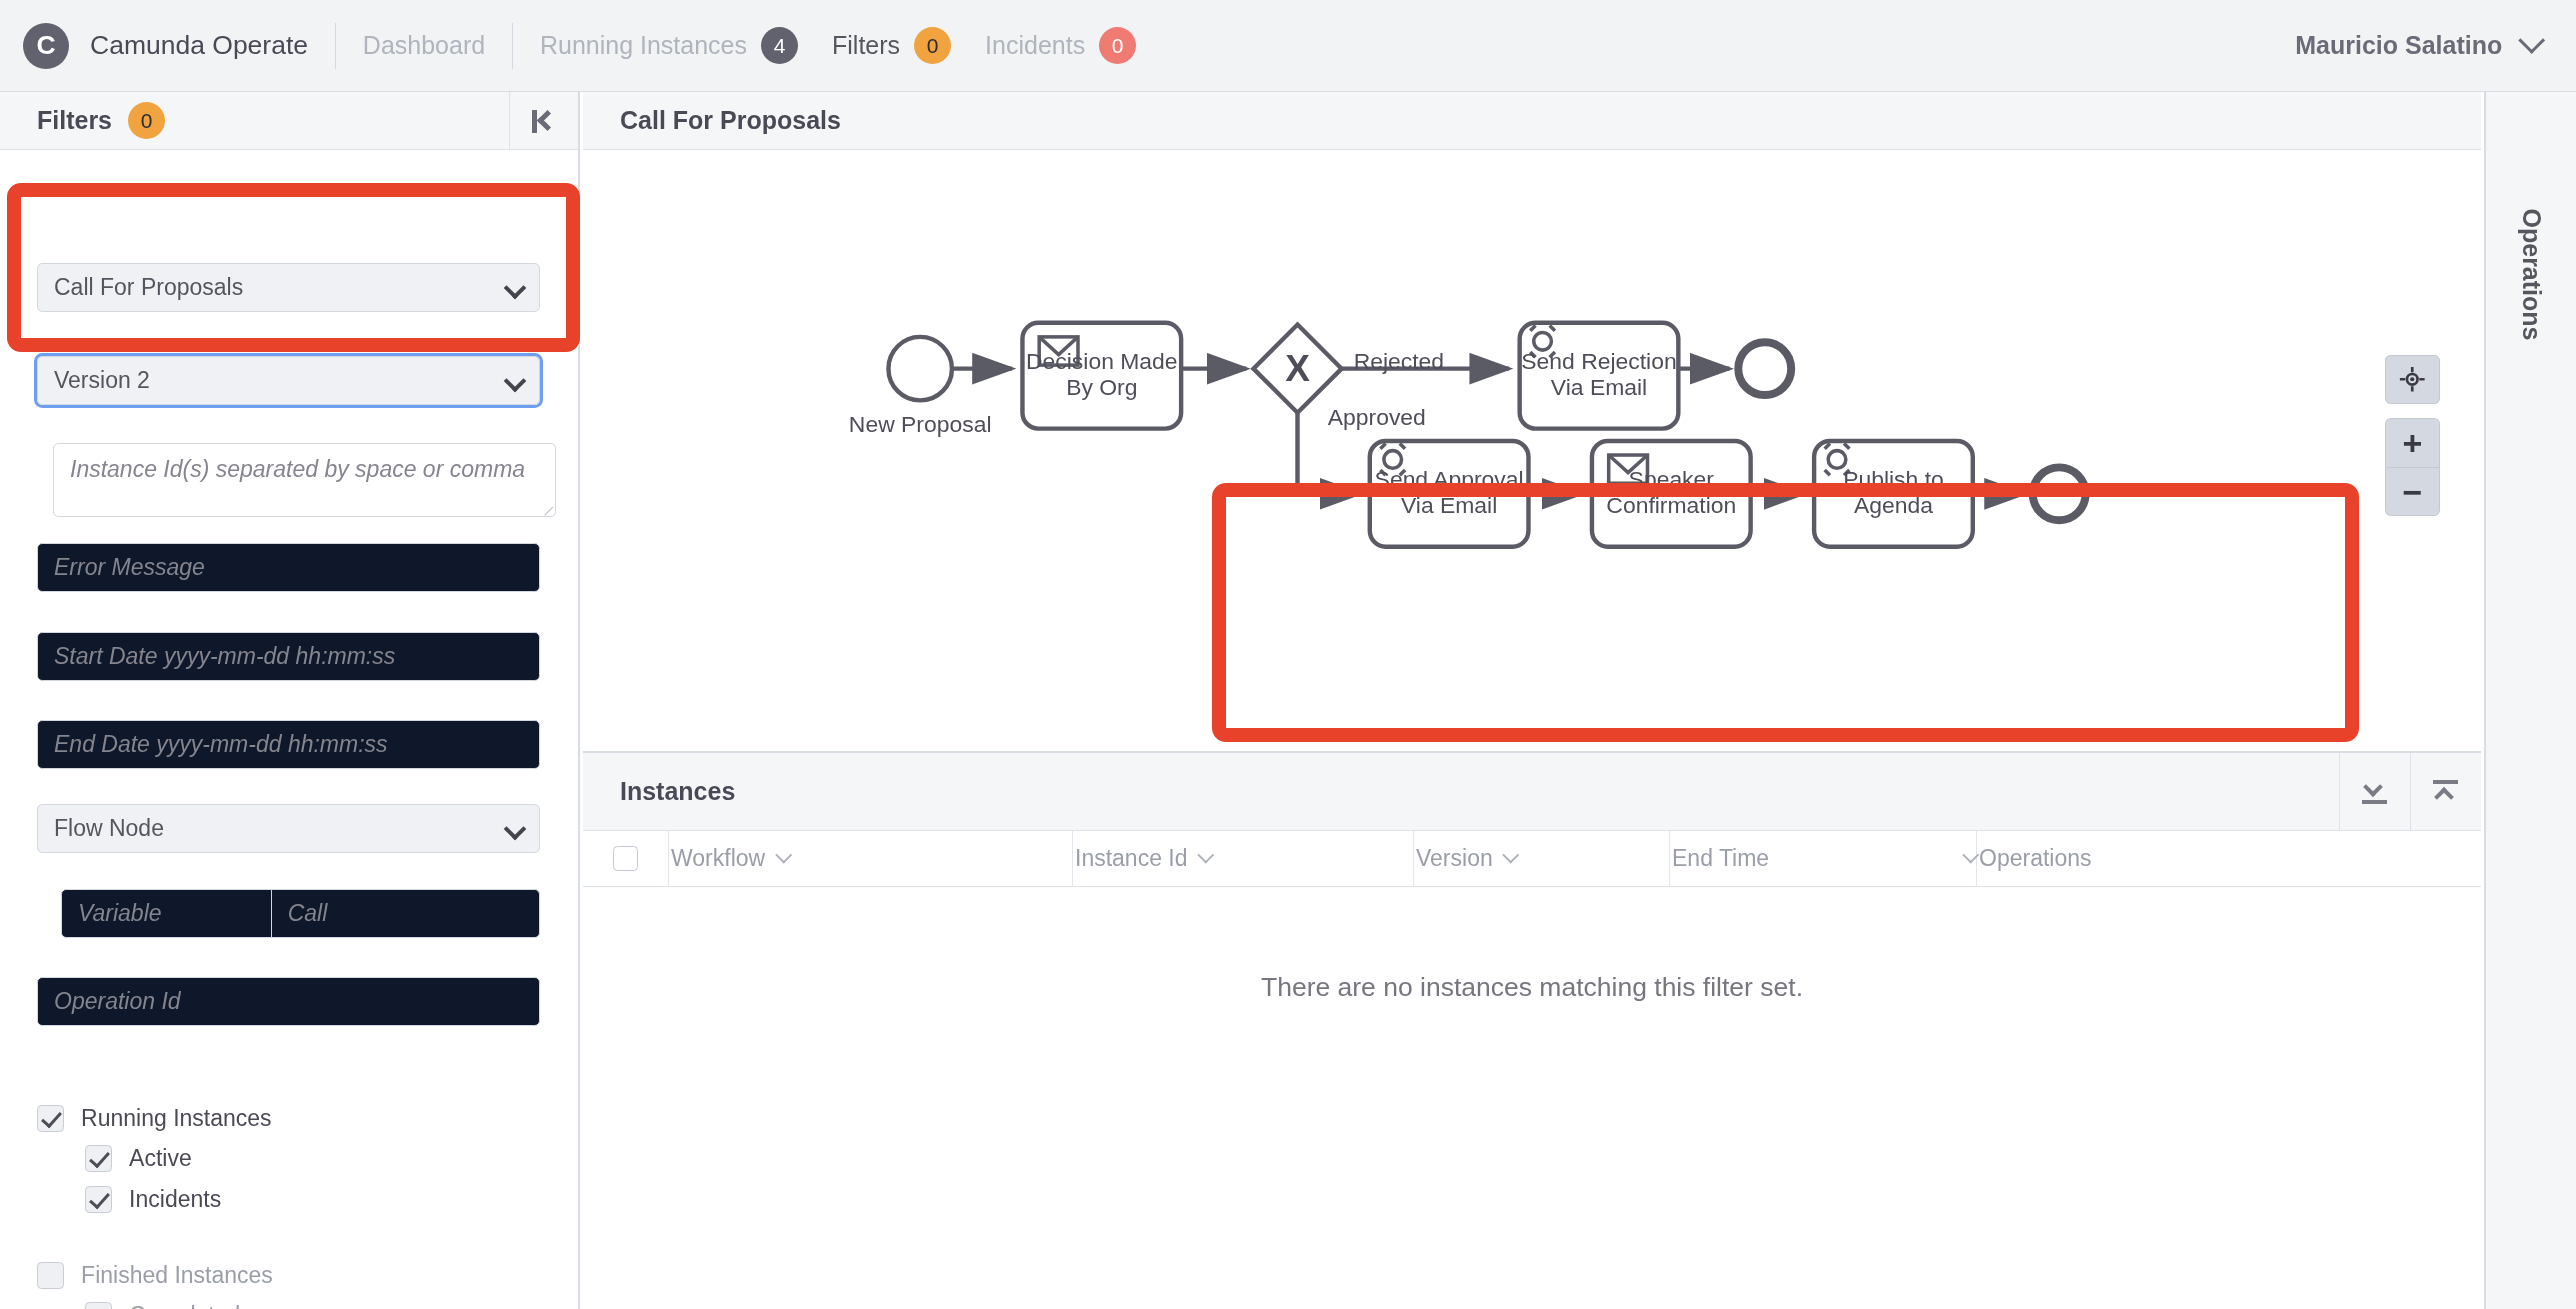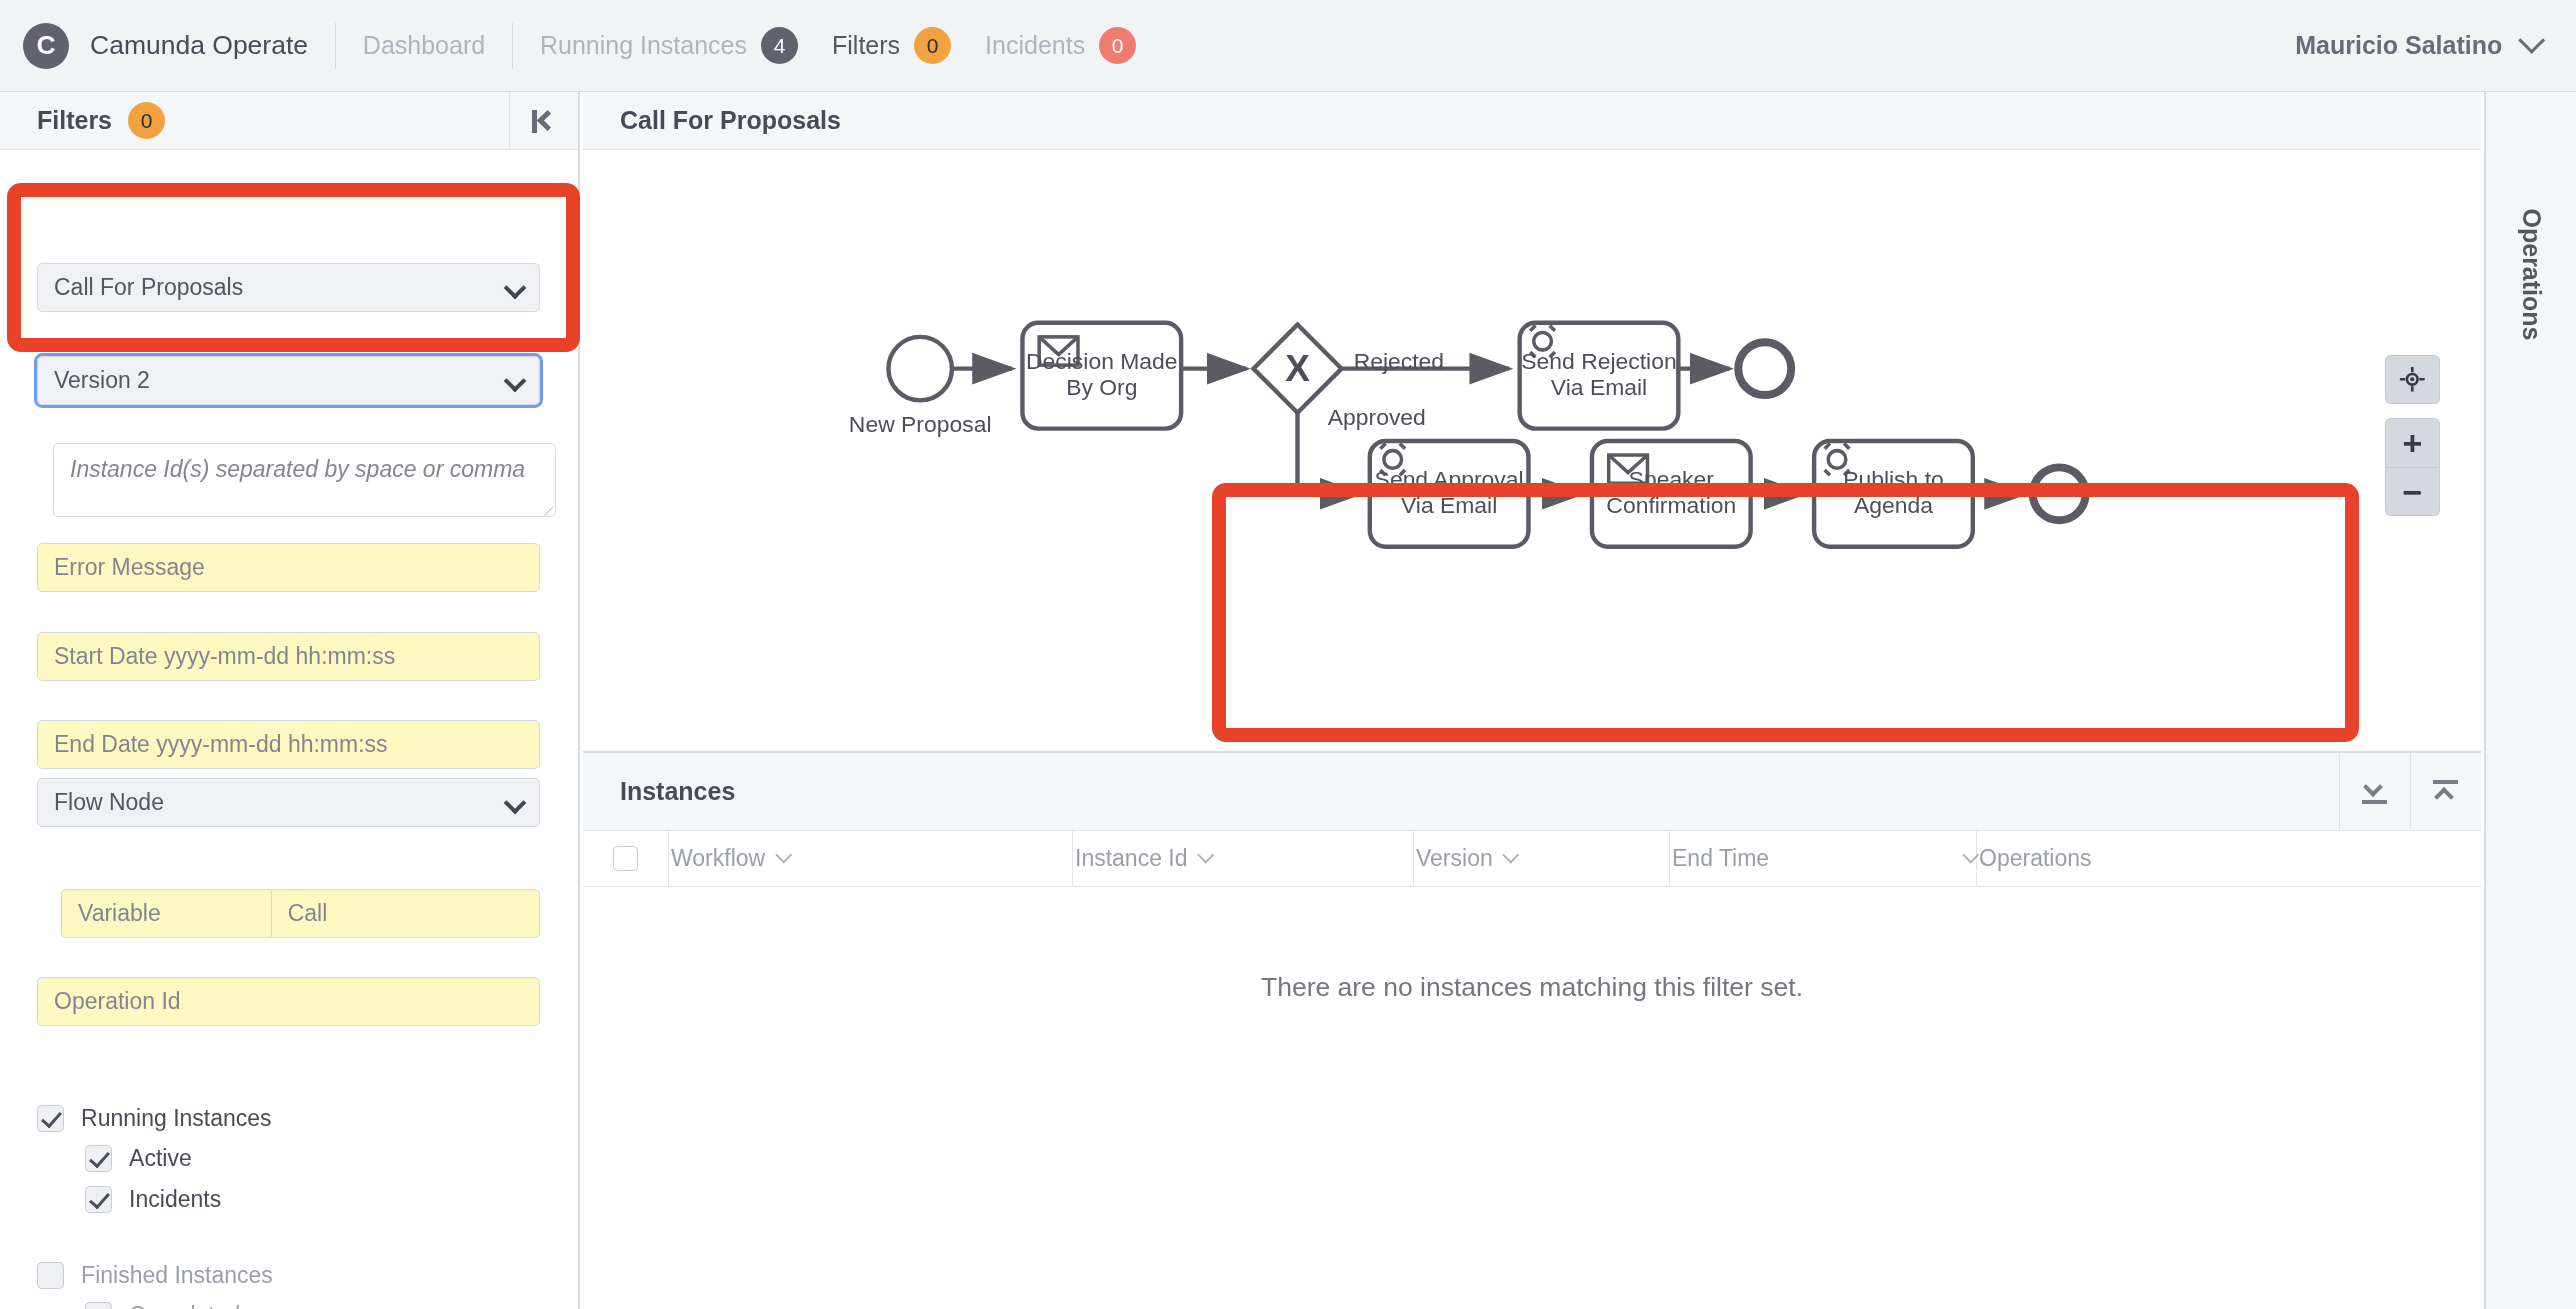--- a/index.html
+++ b/index.html
@@ -105,22 +105,22 @@
   .select-box, .text-box {
     width: 503px; height: 49px;
     border: 1.8px solid #d3d7de; border-radius: 5.3px;
     background: #eff1f4;
     display: flex; align-items: center;
     padding: 0 16px;
     font-size: 23px; color: #55555f;
     position: relative;
   }
   .text-box {
-    background: #fef9c3;
-    color: #85858f; text-align: right;
+    background: #0f172a;
+    font-style: italic; color: #85858f; text-align: right;
   }
   .select-box .sel-chev {
     position: absolute; right: 16px; top: 16px;
     width: 16px; height: 16px;
     border-right: 4.4px solid #44444e; border-bottom: 4.4px solid #44444e;
     transform: rotate(45deg);
   }
   .textarea-box {
     width: 503px; height: 74px;
     border: 1.8px solid #d3d7de; border-radius: 5.3px;
@@ -349,21 +349,21 @@
         <span>Start Date yyyy-mm-dd hh:mm:ss</span>
       </div>
     </div>
 
     <div class="field" style="top:570px;">
       <div class="text-box">
         <span>End Date yyyy-mm-dd hh:mm:ss</span>
       </div>
     </div>
 
-    <div class="field" style="top:628px;">
+    <div class="field" style="top:654px;">
       <div class="select-box">
         <span>Flow Node</span>
         <span class="sel-chev"></span>
       </div>
     </div>
 
     <div class="field" style="top:739px;">
       <div class="pair-row">
         <div class="text-box">
           <span>Variable</span>

